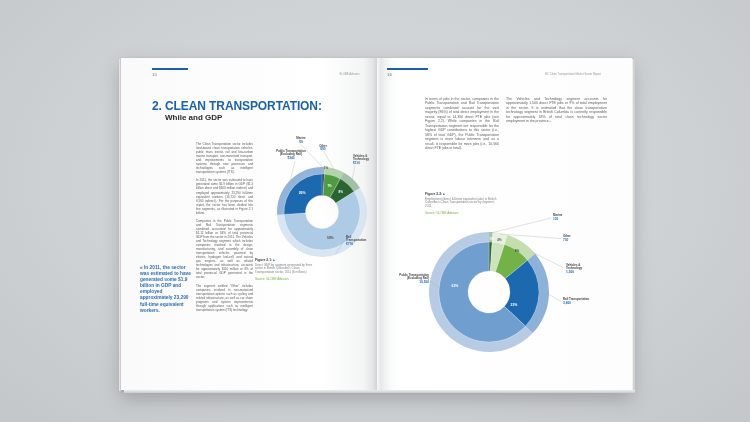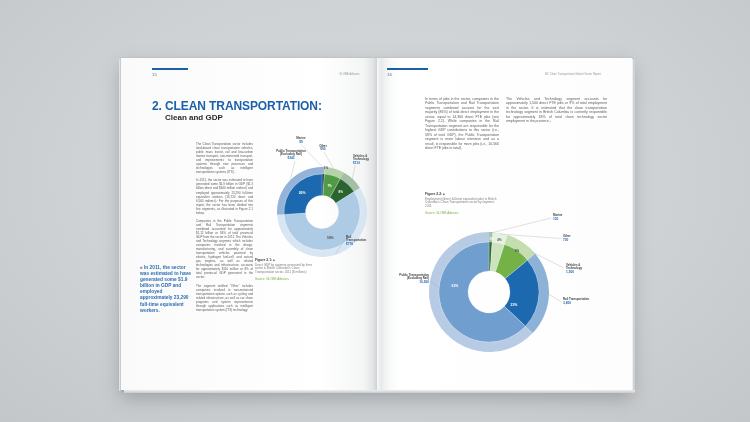--- a/index.html
+++ b/index.html
@@ -51,21 +51,21 @@
     <div class="stack-left"></div>
     <div class="stack-right"></div>
     <div class="stack-bottom"></div>
 
     <div class="page page-left">
       <div class="abs hdr-bar" style="left:31px;top:10px;width:36px;"></div>
       <div class="abs page-num" style="left:31px;top:13.5px;">15</div>
       <div class="abs hdr-right" style="right:17px;top:15px;width:90px;">GLOBE Advisors</div>
 
       <div class="abs title" style="left:31px;top:41px;">2. CLEAN TRANSPORTATION:</div>
-      <div class="abs subtitle" style="left:44px;top:55px;">Clean and GDP</div>
+      <div class="abs subtitle" style="left:44px;top:55px;">While and GDP</div>
 
       <div class="abs pull-quote" style="left:19px;top:207px;width:51px;">« In 2011, the sector was estimated to have generated some $1.9 billion in GDP and employed approximately 23,290 full-time equivalent workers.</div>
 
       <div class="abs body-col" style="left:75px;top:84px;width:57px;">
         <p>The Clean Transportation sector includes land-based clean transportation vehicles, public mass transit, rail and low-carbon marine transport, non-motorized transport, and improvements to transportation systems through new processes and technologies such as intelligent transportation systems (ITS).</p>
         <p>In 2011, the sector was estimated to have generated some $1.9 billion in GDP ($1.3 billion direct and $600 million indirect) and employed approximately 23,290 full-time equivalent workers (16,720 direct and 6,560 indirect).² For the purposes of this report, the sector has been divided into five segments, as illustrated in Figure 2.1 below.</p>
         <p>Companies in the Public Transportation and Rail Transportation segments combined accounted for approximately $1.12 billion or 84% of total provincial GDP from the sector in 2011. The Vehicles and Technology segment, which includes companies involved in the design, manufacturing, and assembly of clean transportation vehicles powered by electric, hydrogen fuel-cell, and natural gas engines, as well as related technologies and infrastructure, accounts for approximately $110 million or 8% of total provincial GDP generated in the sector.</p>
         <p>The segment entitled “Other” includes companies involved in non-motorized transportation options such as cycling and related infrastructure, as well as car share programs and system improvements through applications such as intelligent transportation system (ITS) technology.</p>
       </div>
 

